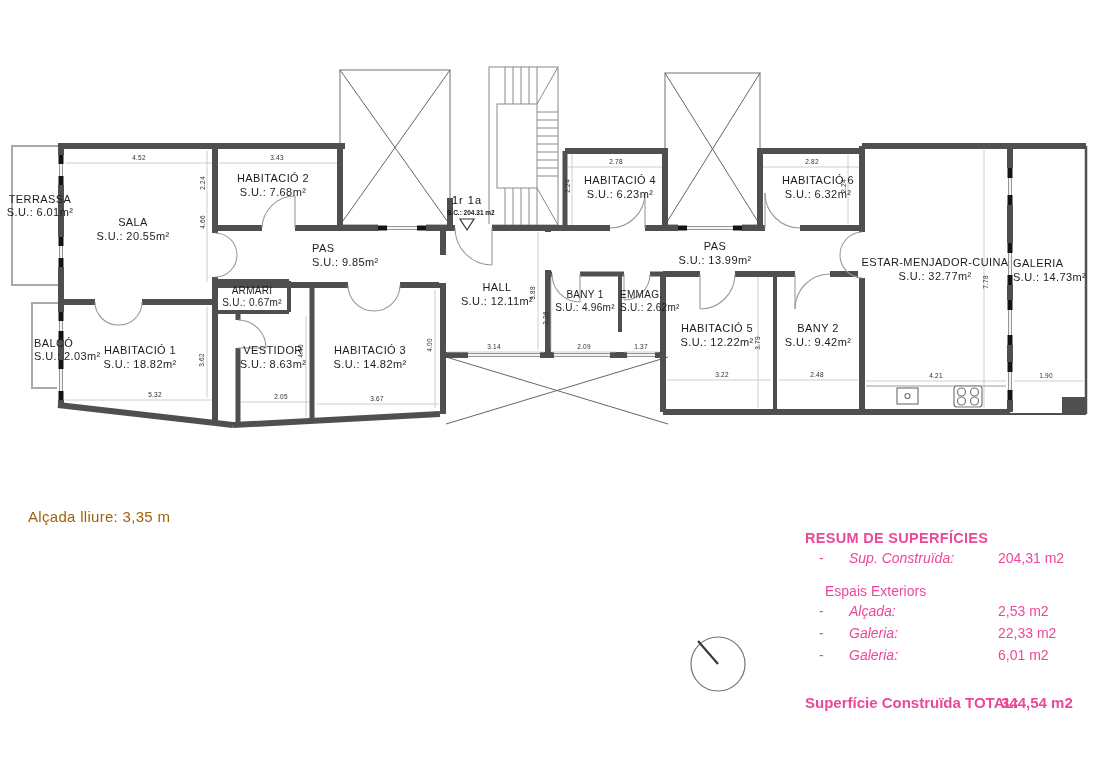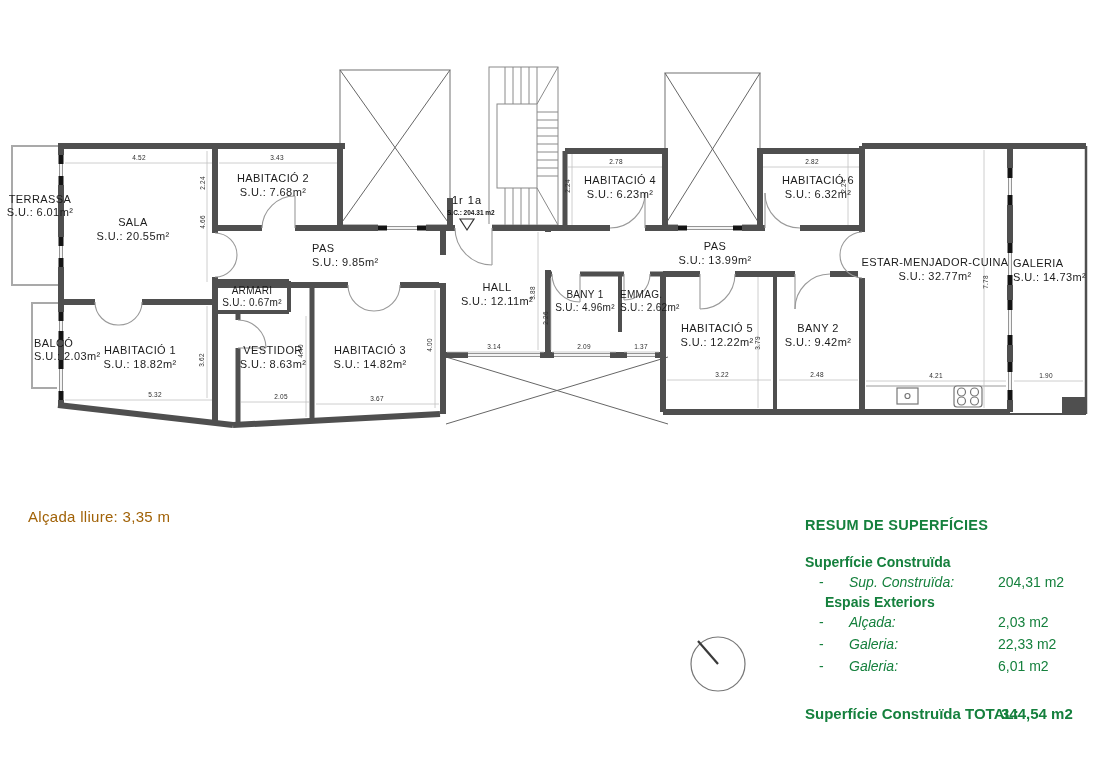--- a/index.html
+++ b/index.html
@@ -6,24 +6,24 @@
   .stage{position:relative;width:1100px;height:776px;background:#ffffff;overflow:hidden;
          font-family:"Liberation Sans",sans-serif;}
   svg{position:absolute;left:0;top:0;}
   svg text{font-family:"Liberation Sans",sans-serif;}
   .rl{font-size:11px;fill:#1c1c1c;letter-spacing:.4px;}
   .rs{font-size:10px;fill:#1c1c1c;letter-spacing:.3px;}
   .dm{font-size:6.5px;fill:#2e2e2e;letter-spacing:.2px;}
   .ent{font-size:11px;fill:#111;letter-spacing:1px;}
   .entsc{font-size:6.5px;font-weight:bold;fill:#111;}
   .note{position:absolute;left:28px;top:508px;font-size:15px;color:#a16207;letter-spacing:.3px;}
-  .summary{position:absolute;left:805px;top:517px;width:290px;color:#15803d;font-size:14px;}
+  .summary{position:absolute;left:805px;top:530px;width:290px;color:#ec4899;font-size:14px;}
   .s-title{font-weight:bold;font-size:14.5px;letter-spacing:.3px;}
   .s-h{font-weight:bold;margin-top:21px;}
-  .s-h2{font-weight:bold;margin-top:2px;padding-left:20px;}
+  .s-h2{font-weight:normal;margin-top:15px;padding-left:20px;}
   .s-row{position:relative;margin-top:4px;height:18px;}
   .s-row .dash{position:absolute;left:14px;}
   .s-row .lbl{position:absolute;left:44px;font-style:italic;}
   .s-row .val{position:absolute;left:193px;}
   .s-total{position:relative;margin-top:29px;font-weight:bold;font-size:15px;height:20px;}
   .s-total .val{position:absolute;left:196px;}
 </style>
 </head>
 <body>
 
@@ -345,31 +345,30 @@
   <g fill="none">
     <circle cx="718" cy="664" r="27" stroke="#777" stroke-width="1.2"></circle>
     <line x1="698" y1="641" x2="718" y2="664" stroke="#3a3a3a" stroke-width="2.2"></line>
   </g>
 </svg>
 
 <div class="note">Alçada lliure: 3,35 m</div>
 
 <div class="summary">
   <div class="s-title">RESUM DE SUPERFÍCIES</div>
-  <div class="s-h">Superfície Construïda</div>
   <div class="s-row">
     <span class="dash">-</span>
     <span class="lbl">Sup. Construïda:</span>
     <span class="val">204,31 m2</span>
   </div>
   <div class="s-h2">Espais Exteriors</div>
   <div class="s-row">
     <span class="dash">-</span>
     <span class="lbl">Alçada:</span>
-    <span class="val">2,03 m2</span>
+    <span class="val">2,53 m2</span>
   </div>
   <div class="s-row">
     <span class="dash">-</span>
     <span class="lbl">Galeria:</span>
     <span class="val">22,33 m2</span>
   </div>
   <div class="s-row">
     <span class="dash">-</span>
     <span class="lbl">Galeria:</span>
     <span class="val">6,01 m2</span>

